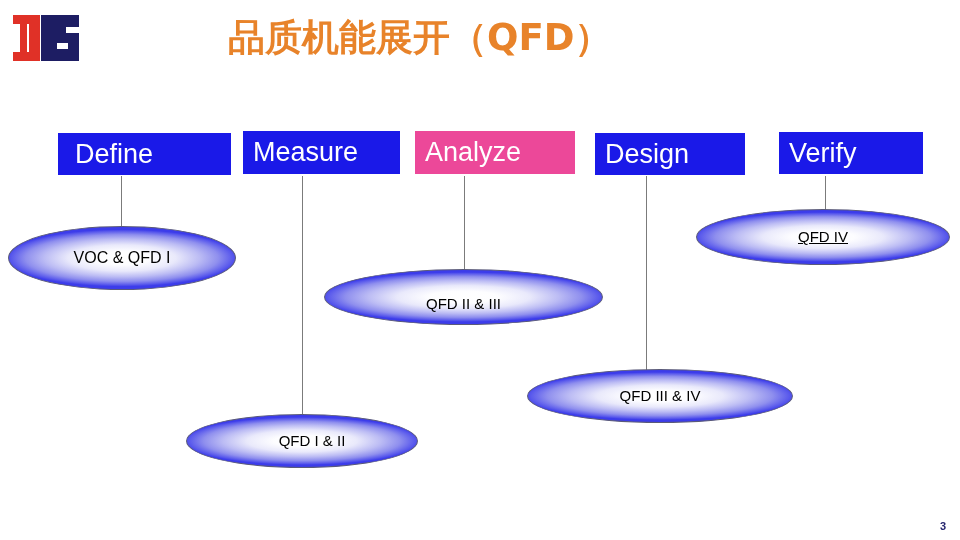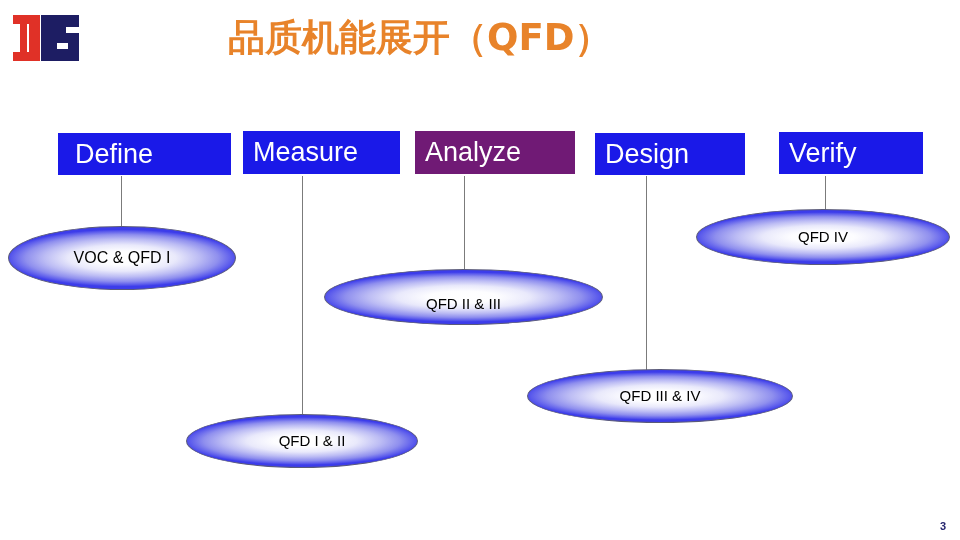--- a/index.html
+++ b/index.html
@@ -119,40 +119,40 @@
       <div class="conn" style="left: 825px; top: 176px; height: 52px; background: rgb(123, 123, 123);"></div>
     </div>
 
   <div id="phase-layer">
       <div class="phase" style="left: 58px; top: 133px; width: 173px; height: 42px; background: rgb(26, 25, 232); color: rgb(255, 255, 255); font-size: 27px; padding-left: 17px;">
         <span>Define</span>
       </div>
       <div class="phase" style="left: 243px; top: 131px; width: 157px; height: 43px; background: rgb(26, 25, 232); color: rgb(255, 255, 255); font-size: 27px; padding-left: 10px;">
         <span>Measure</span>
       </div>
-      <div class="phase" style="left: 415px; top: 131px; width: 160px; height: 43px; background: #701a75; color: rgb(255, 255, 255); font-size: 27px; padding-left: 10px;">
+      <div class="phase" style="left: 415px; top: 131px; width: 160px; height: 43px; background: #ec4899; color: rgb(255, 255, 255); font-size: 27px; padding-left: 10px;">
         <span>Analyze</span>
       </div>
       <div class="phase" style="left: 595px; top: 133px; width: 150px; height: 42px; background: rgb(26, 25, 232); color: rgb(255, 255, 255); font-size: 27px; padding-left: 10px;">
         <span>Design</span>
       </div>
       <div class="phase" style="left: 779px; top: 132px; width: 144px; height: 42px; background: rgb(26, 25, 232); color: rgb(255, 255, 255); font-size: 27px; padding-left: 10px;">
         <span>Verify</span>
       </div>
     </div>
 
   <div id="oval-layer">
       <div class="oval" style="left: 8px; top: 226px; width: 228px; height: 64px; font-size: 16px;">
         <div class="lbl" style="max-width: 140px;">VOC &amp; QFD I</div>
       </div>
       <div class="oval" style="left: 324px; top: 269px; width: 279px; height: 56px; font-size: 15px;">
         <div class="lbl" style="white-space: nowrap; margin-top: 14px;">QFD II &amp; III</div>
       </div>
       <div class="oval" style="left: 696px; top: 209px; width: 254px; height: 56px; font-size: 15px;">
-        <div class="lbl" style="white-space: nowrap;">QFD IV</div>
+        <div class="lbl" style="white-space: nowrap; text-decoration: underline;">QFD IV</div>
       </div>
       <div class="oval" style="left: 527px; top: 369px; width: 266px; height: 54px; font-size: 15px;">
         <div class="lbl" style="white-space: nowrap;">QFD III &amp; IV</div>
       </div>
       <div class="oval" style="left: 186px; top: 414px; width: 232px; height: 54px; font-size: 15px;">
         <div class="lbl" style="white-space: nowrap; margin-left: 20px;">QFD I &amp; II</div>
       </div>
     </div>
 
   <div class="pagenum">3</div>

